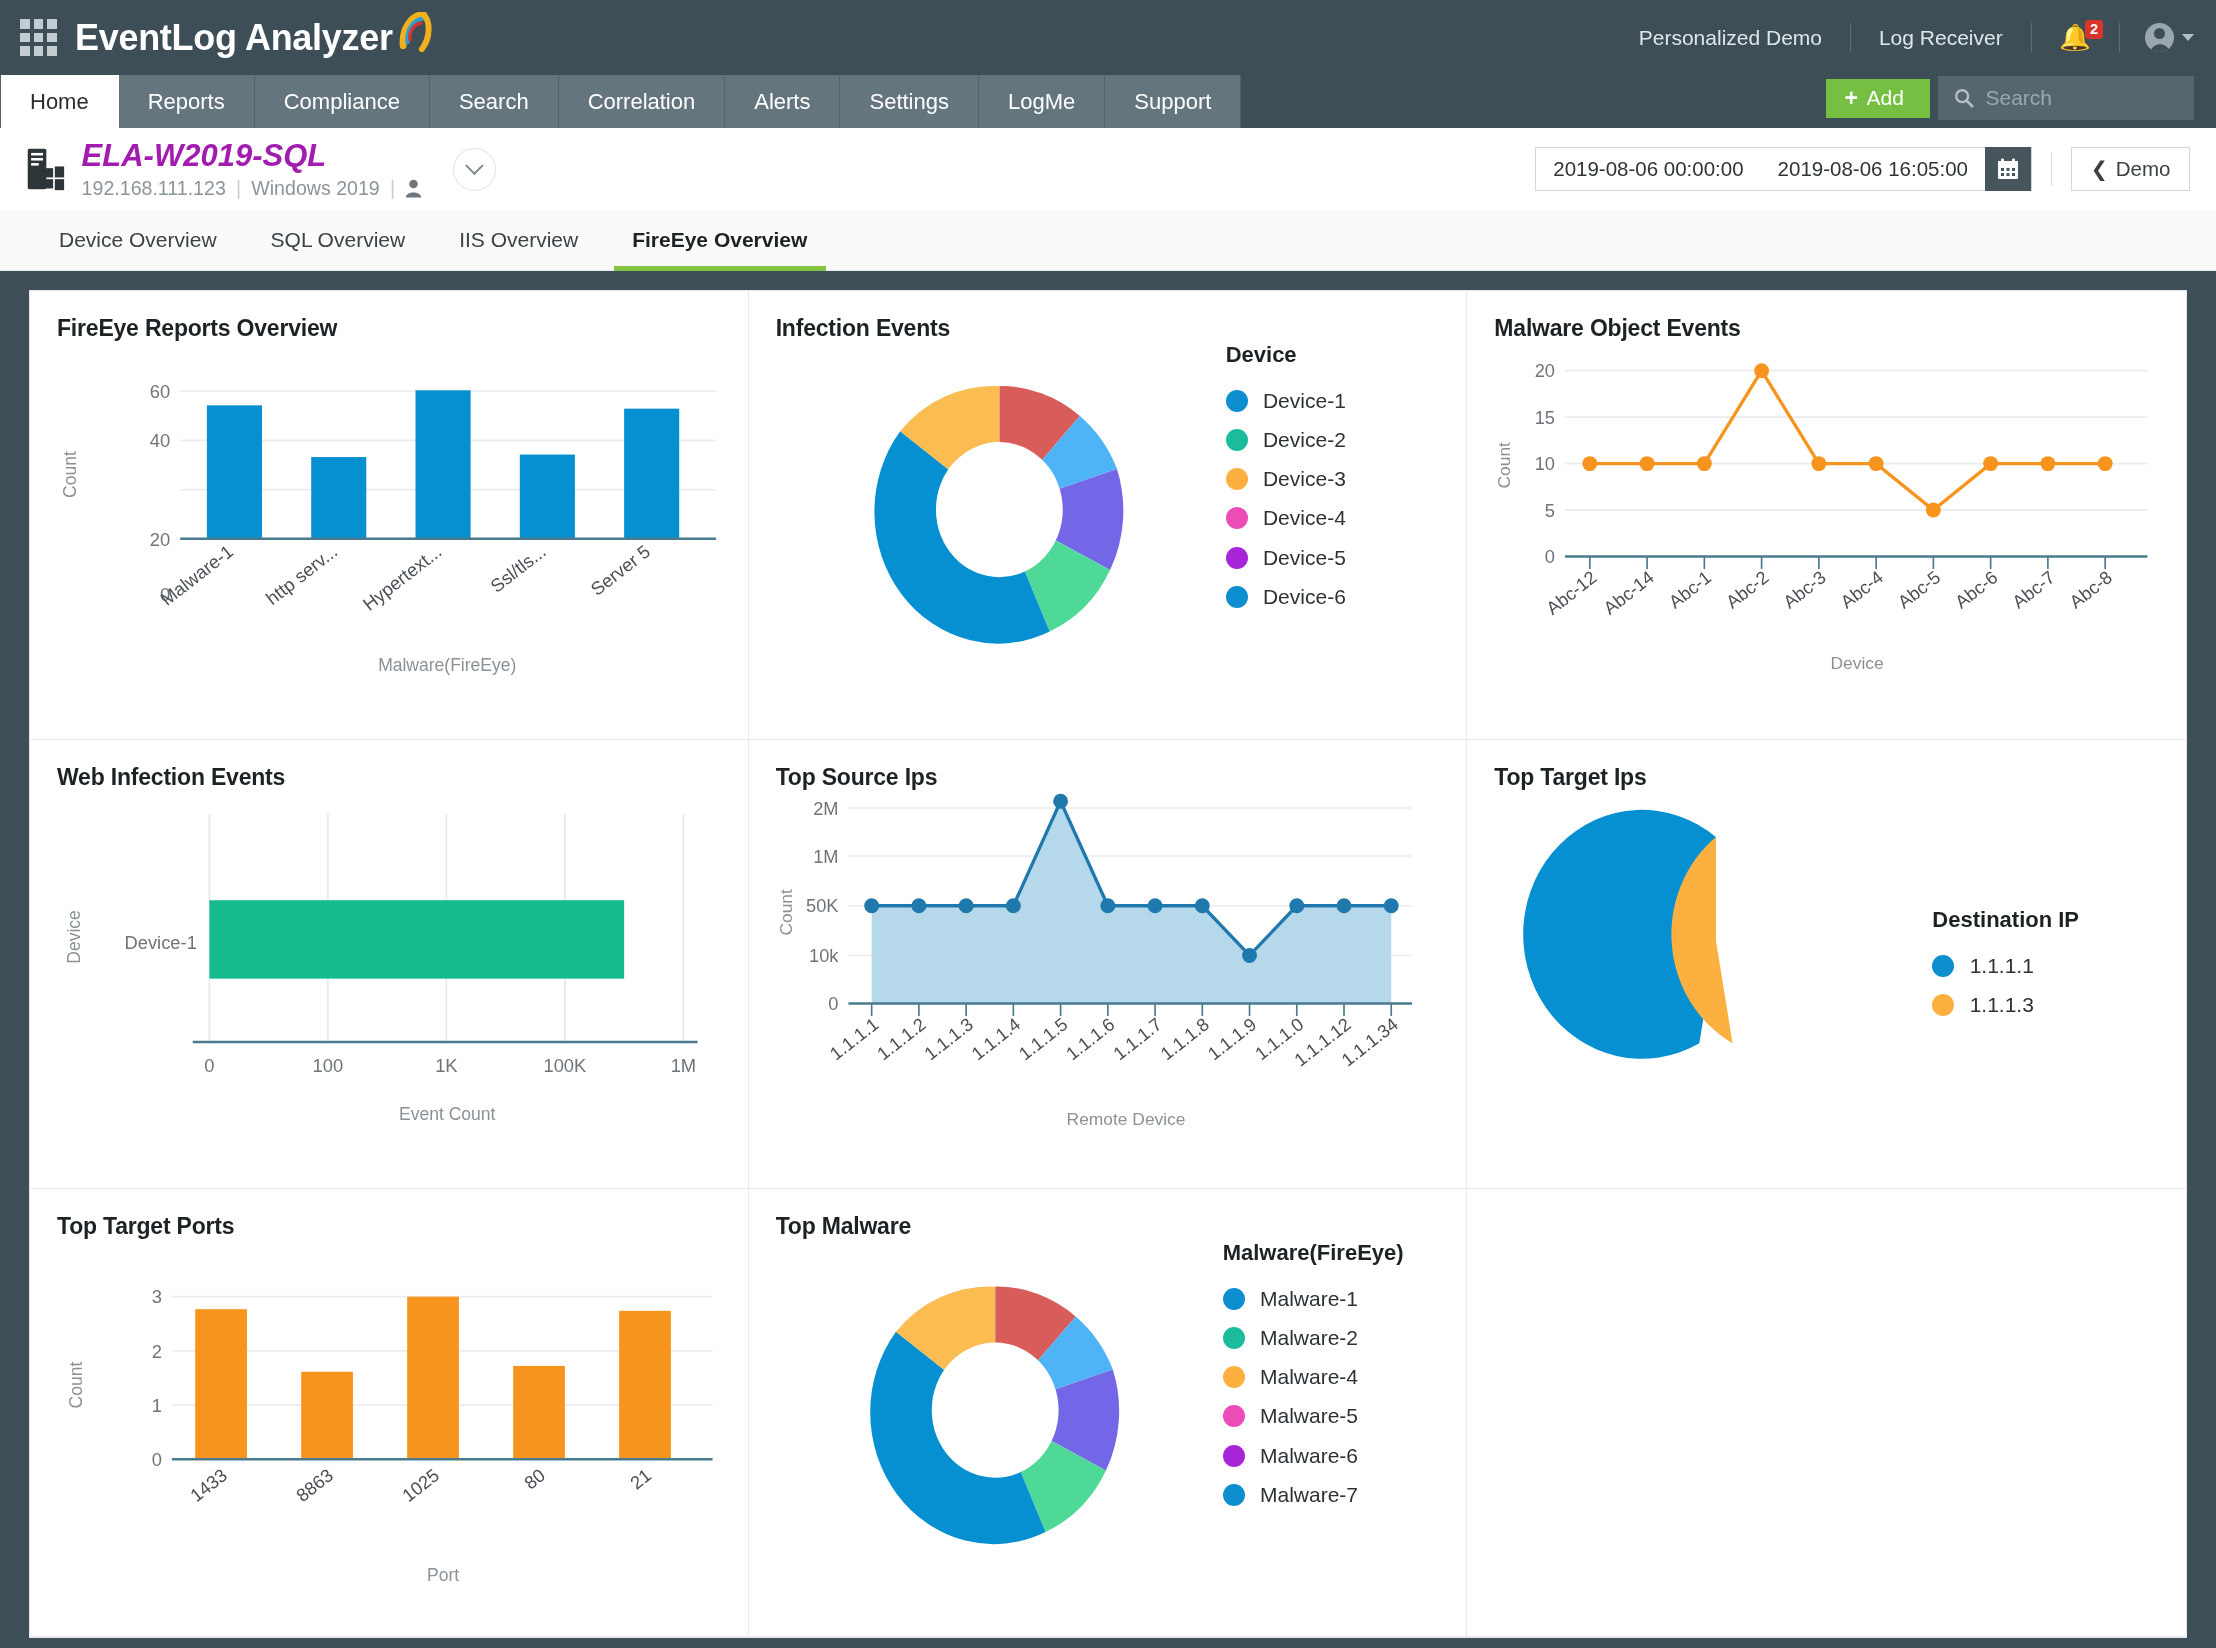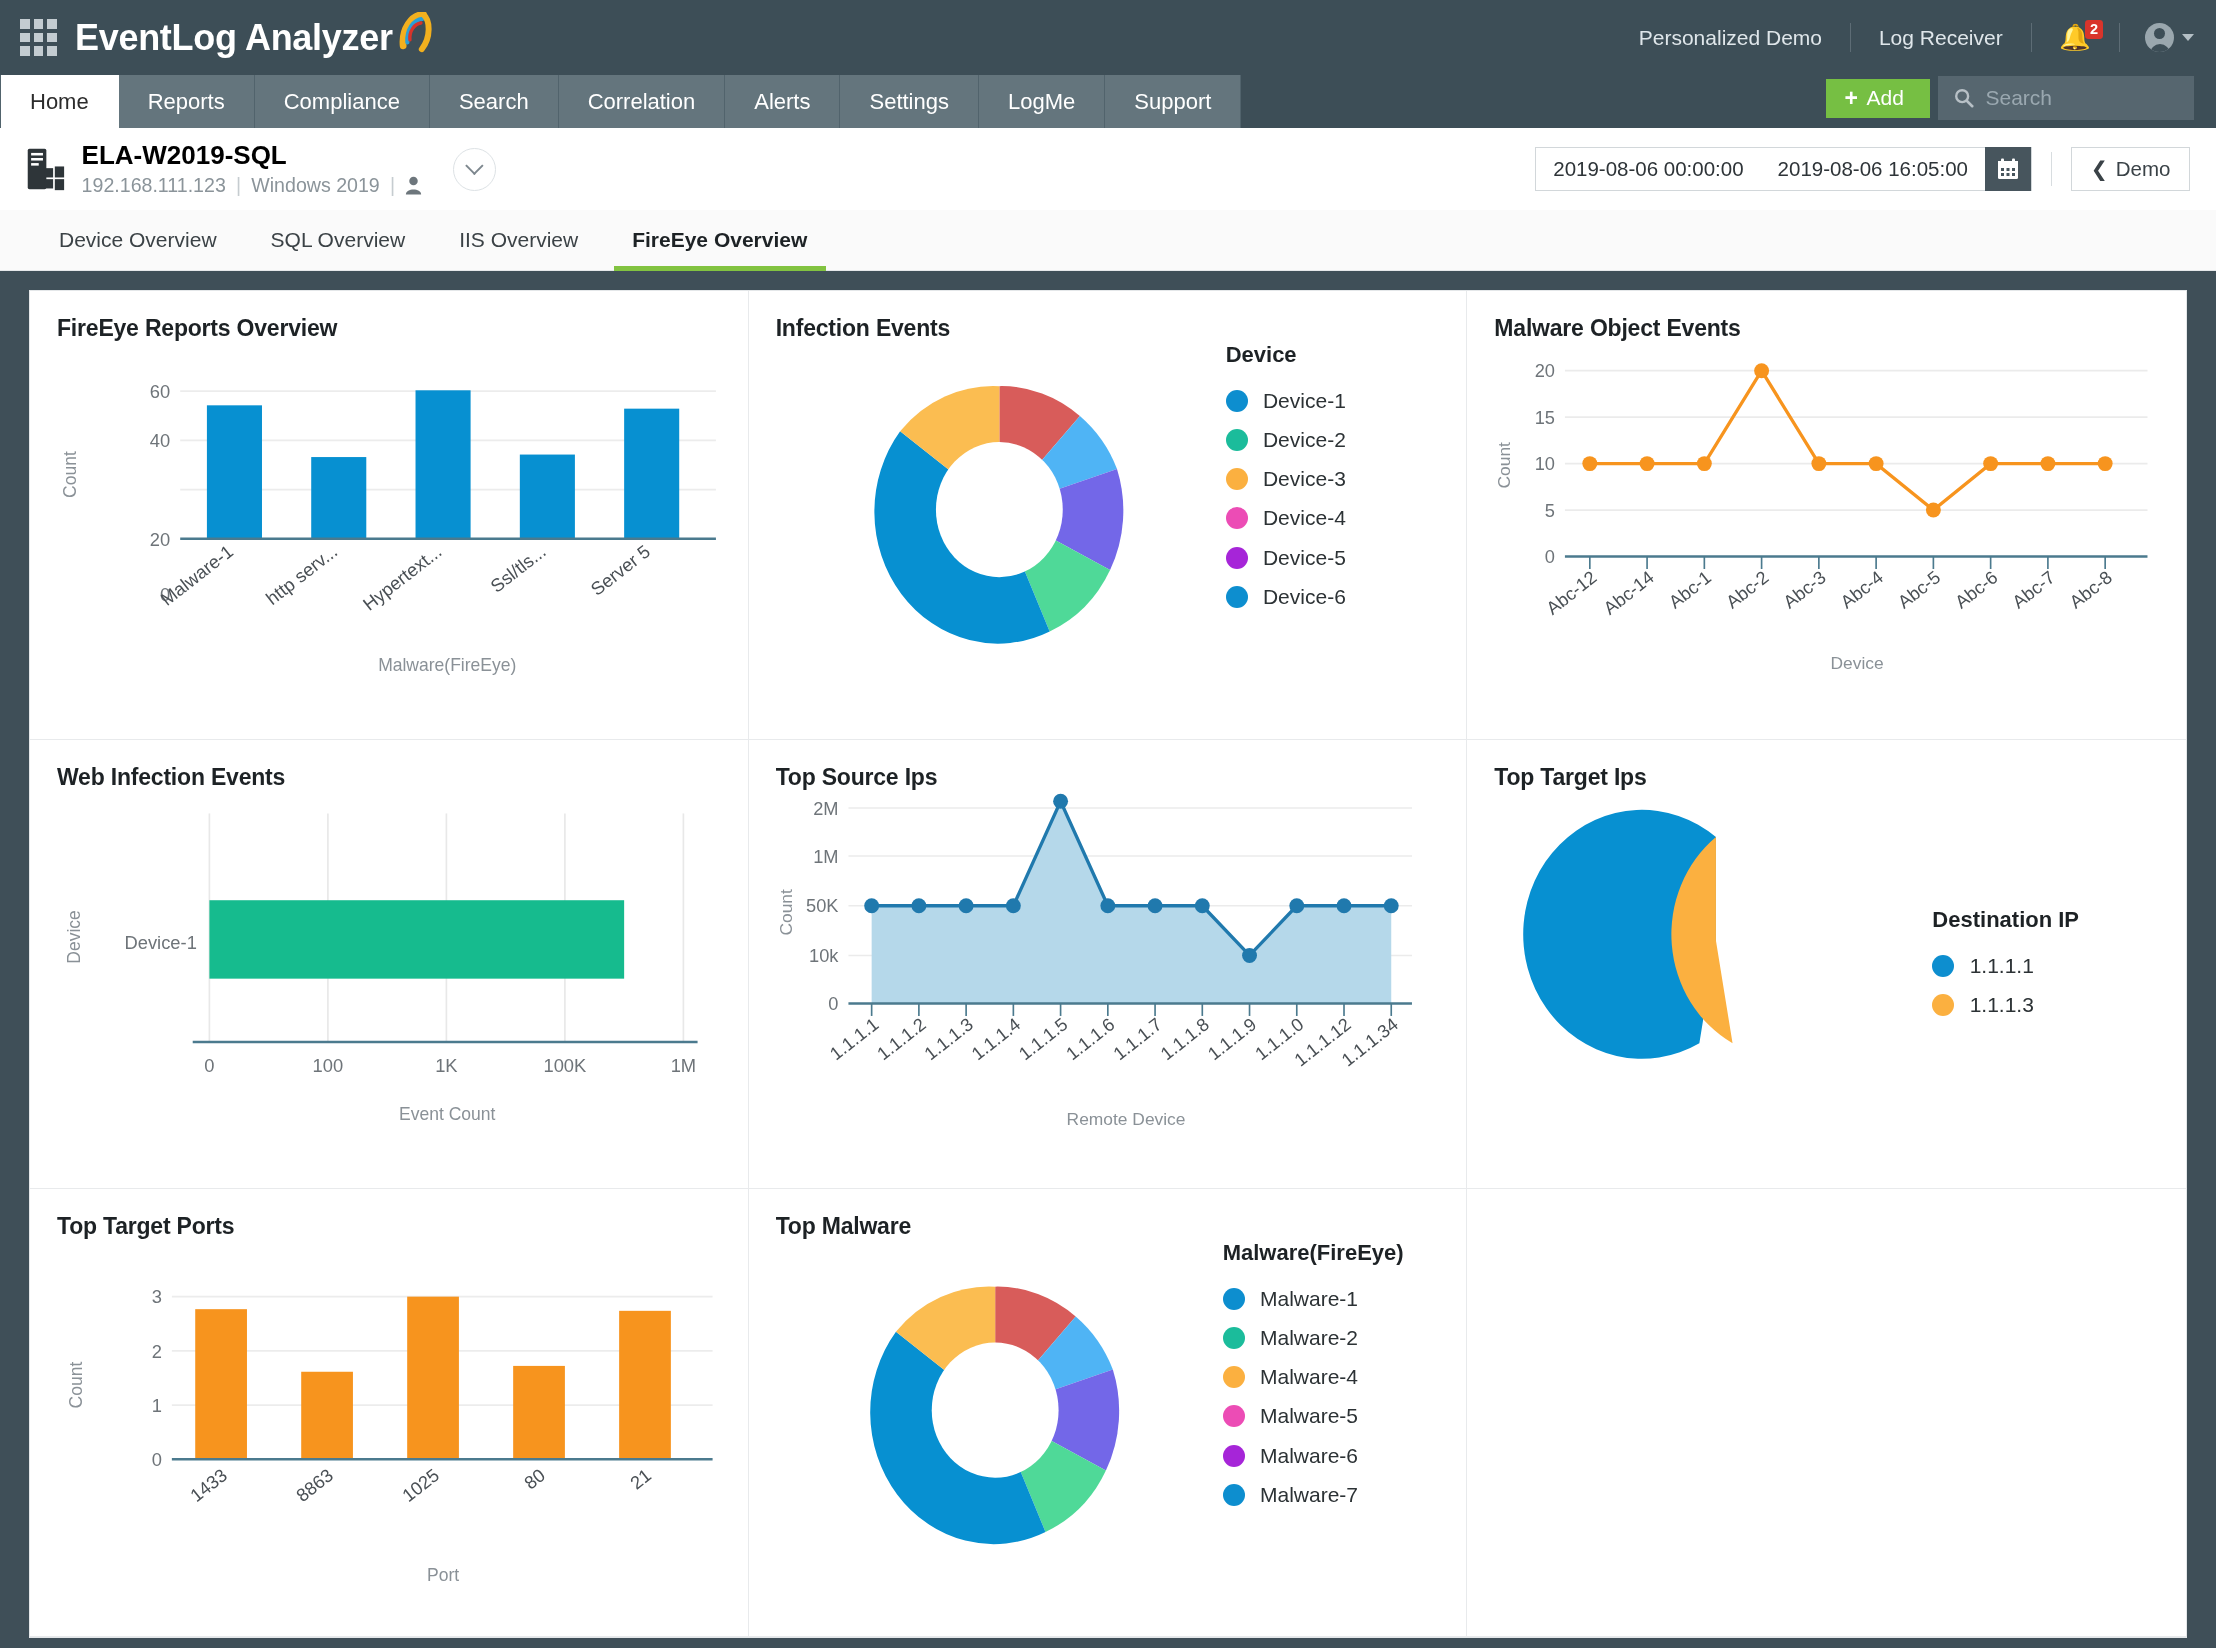--- a/index.html
+++ b/index.html
@@ -61,21 +61,21 @@
   .search-box input { background: transparent; border: none; outline: none;
     color: #c3ccd1; font-size: 21px; margin-left: 10.2px; width: 100%;
     font-family: "Liberation Sans", sans-serif; }
   .search-box input::placeholder { color: #9aa8b0; }
 
   
   .devbar { background: #ffffff; height: 82px; display: flex; align-items: center;
     padding: 0 25.6px; position: relative; }
   .dev-icon { width: 39px; height: 44px; margin-right: 17px; flex: none; }
   .dev-meta { display: flex; flex-direction: column; justify-content: center; }
-  .dev-title { font-size: 26px; color: #000000; font-weight: 600; line-height: 1.15; }
+  .dev-title { font-size: 31px; color: #a21caf; font-weight: 600; line-height: 1.15; font-style: italic; }
   .dev-sub { font-size: 19.6px; color: #8b949a; display: flex; align-items: center; gap: 10.2px; margin-top: 3.4px; }
   .dev-sub .bar { color: #c6ccd0; }
   .person-icon { width: 17px; height: 20.5px; display:inline-block; }
   .chevron-btn { width: 43px; height: 43px; border: 1.3px solid #dde2e5; border-radius: 50%;
     margin-left: 31px; display: flex; align-items: center; justify-content: center; cursor: pointer; }
   .chev { width: 12.8px; height: 12.8px; border-right: 2.6px solid #7d878e;
     border-bottom: 2.6px solid #7d878e; transform: rotate(45deg) translate(-2.6px,-2.6px); }
   .dev-right { position: absolute; right: 25.6px; display: flex; align-items: center; gap: 0; }
   .daterange { display: flex; align-items: center; border: 0.9px solid #d2d7da; height: 44px; }
   .daterange .dt { font-size: 20.5px; color: #2e3438; padding: 0 17px;

